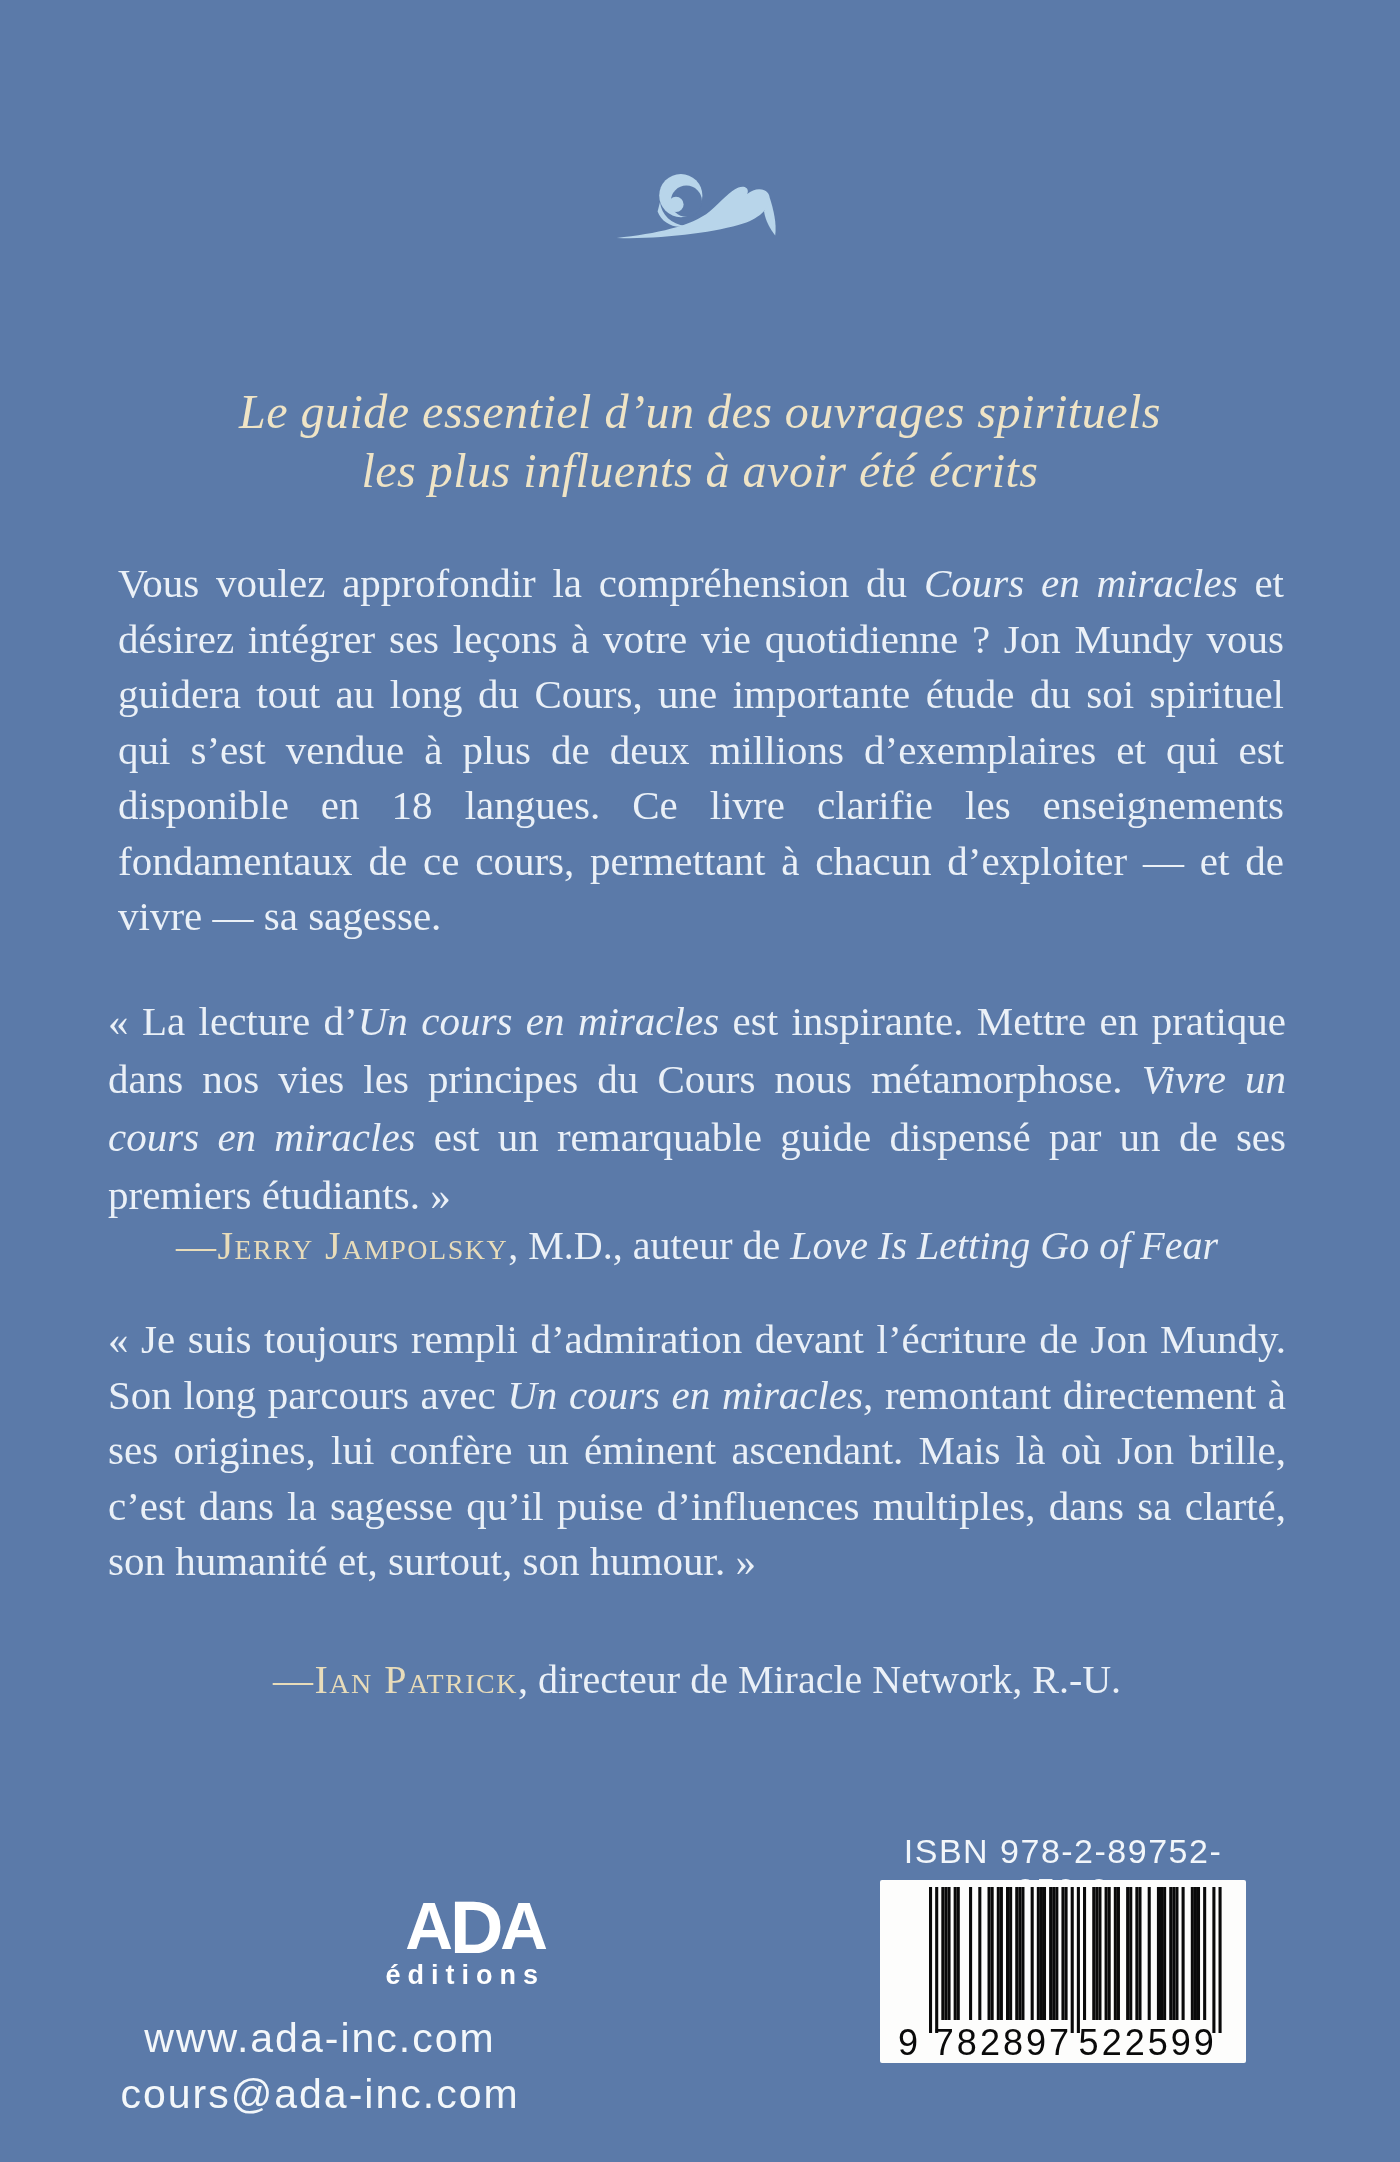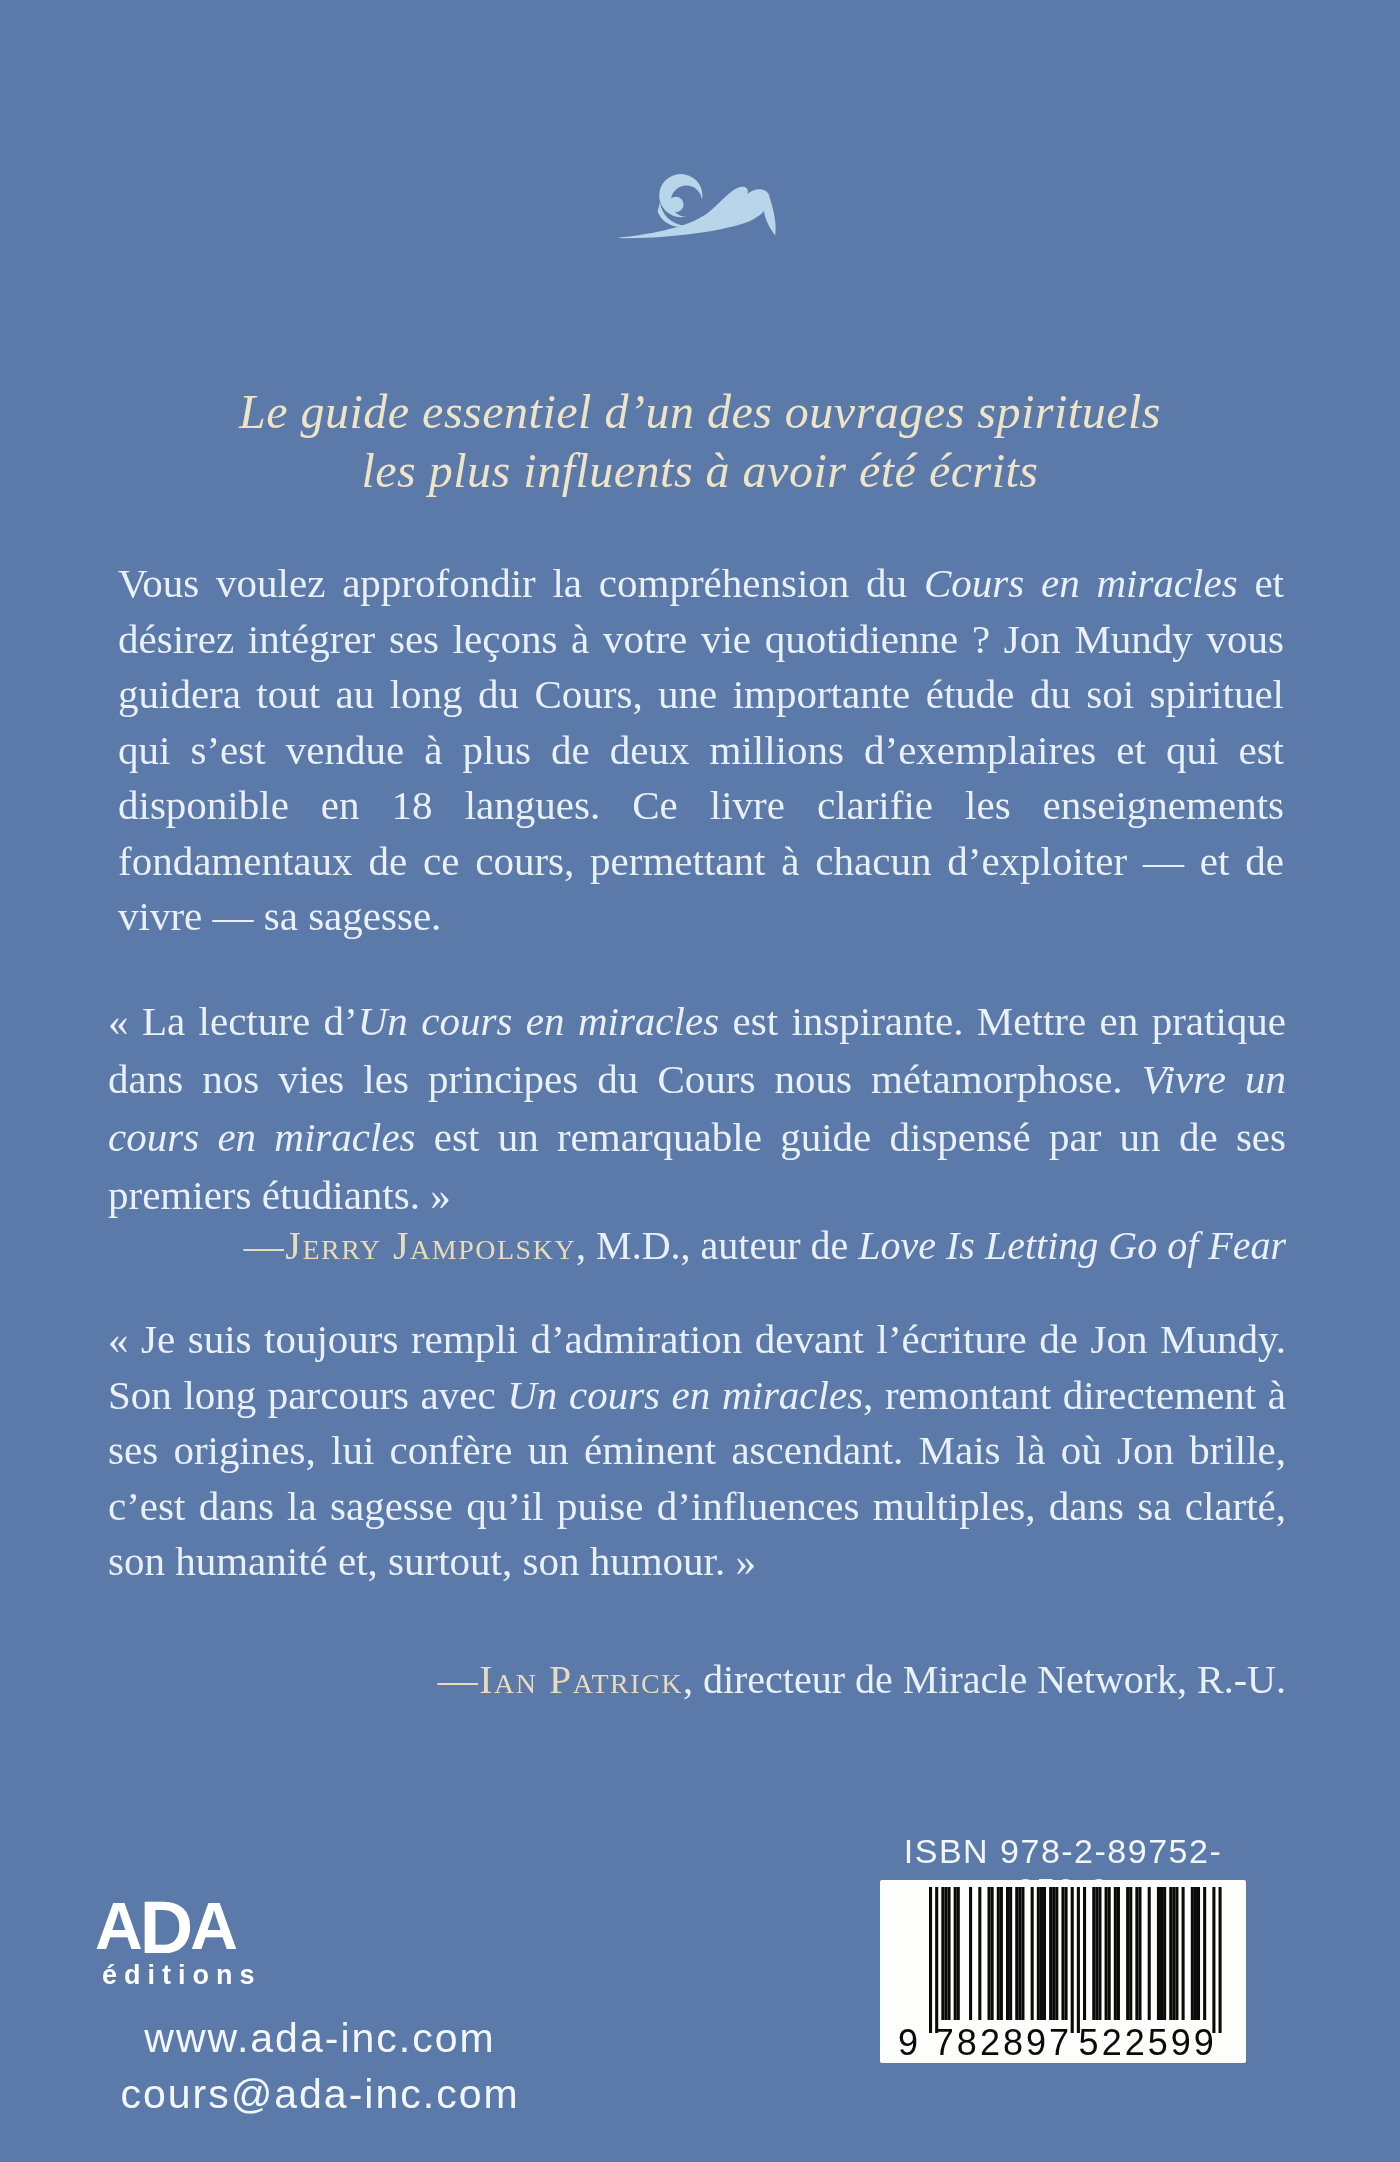--- a/index.html
+++ b/index.html
@@ -34,21 +34,21 @@
     color:var(--body);
     font-size:41px;
     text-align:justify;
   }
   .intro{left:118px;top:556px;width:1166px;line-height:55.5px;}
   .quote1{left:108px;top:992px;width:1178px;line-height:58px;}
   .quote2{left:108px;top:1312px;width:1178px;line-height:55.5px;}
   .attribution{
     position:absolute;
     width:1178px;left:108px;
-    text-align:right;
+    text-align:center;
     color:var(--body);
     font-size:40px;
   }
   .attr1{top:1222px;}
   .attr2{top:1656px;}
   .seg-italic{font-style:italic;}
   .seg-name{
     color:var(--name-cream);
     font-variant:small-caps;
     letter-spacing:1.5px;
@@ -67,21 +67,21 @@
     background:#fdfdfc;
     border-radius:2px;
     display:flex;align-items:flex-start;justify-content:center;
     padding-top:7px;
   }
   .publisher{
     position:absolute;left:95px;top:1896px;width:450px;
     color:#ffffff;
     font-family:"Liberation Sans", sans-serif;
   }
-  .logo-wrap{width:100%;text-align:left;}
+  .logo-wrap{width:100%;text-align:right;}
   .logo-text{
     font-weight:800;
     font-size:66px;
     letter-spacing:-3px;
     line-height:60px;
     color:#fff;
   }
   .logo-text .logo-d{
     font-size:74px;
     vertical-align:-4px;

